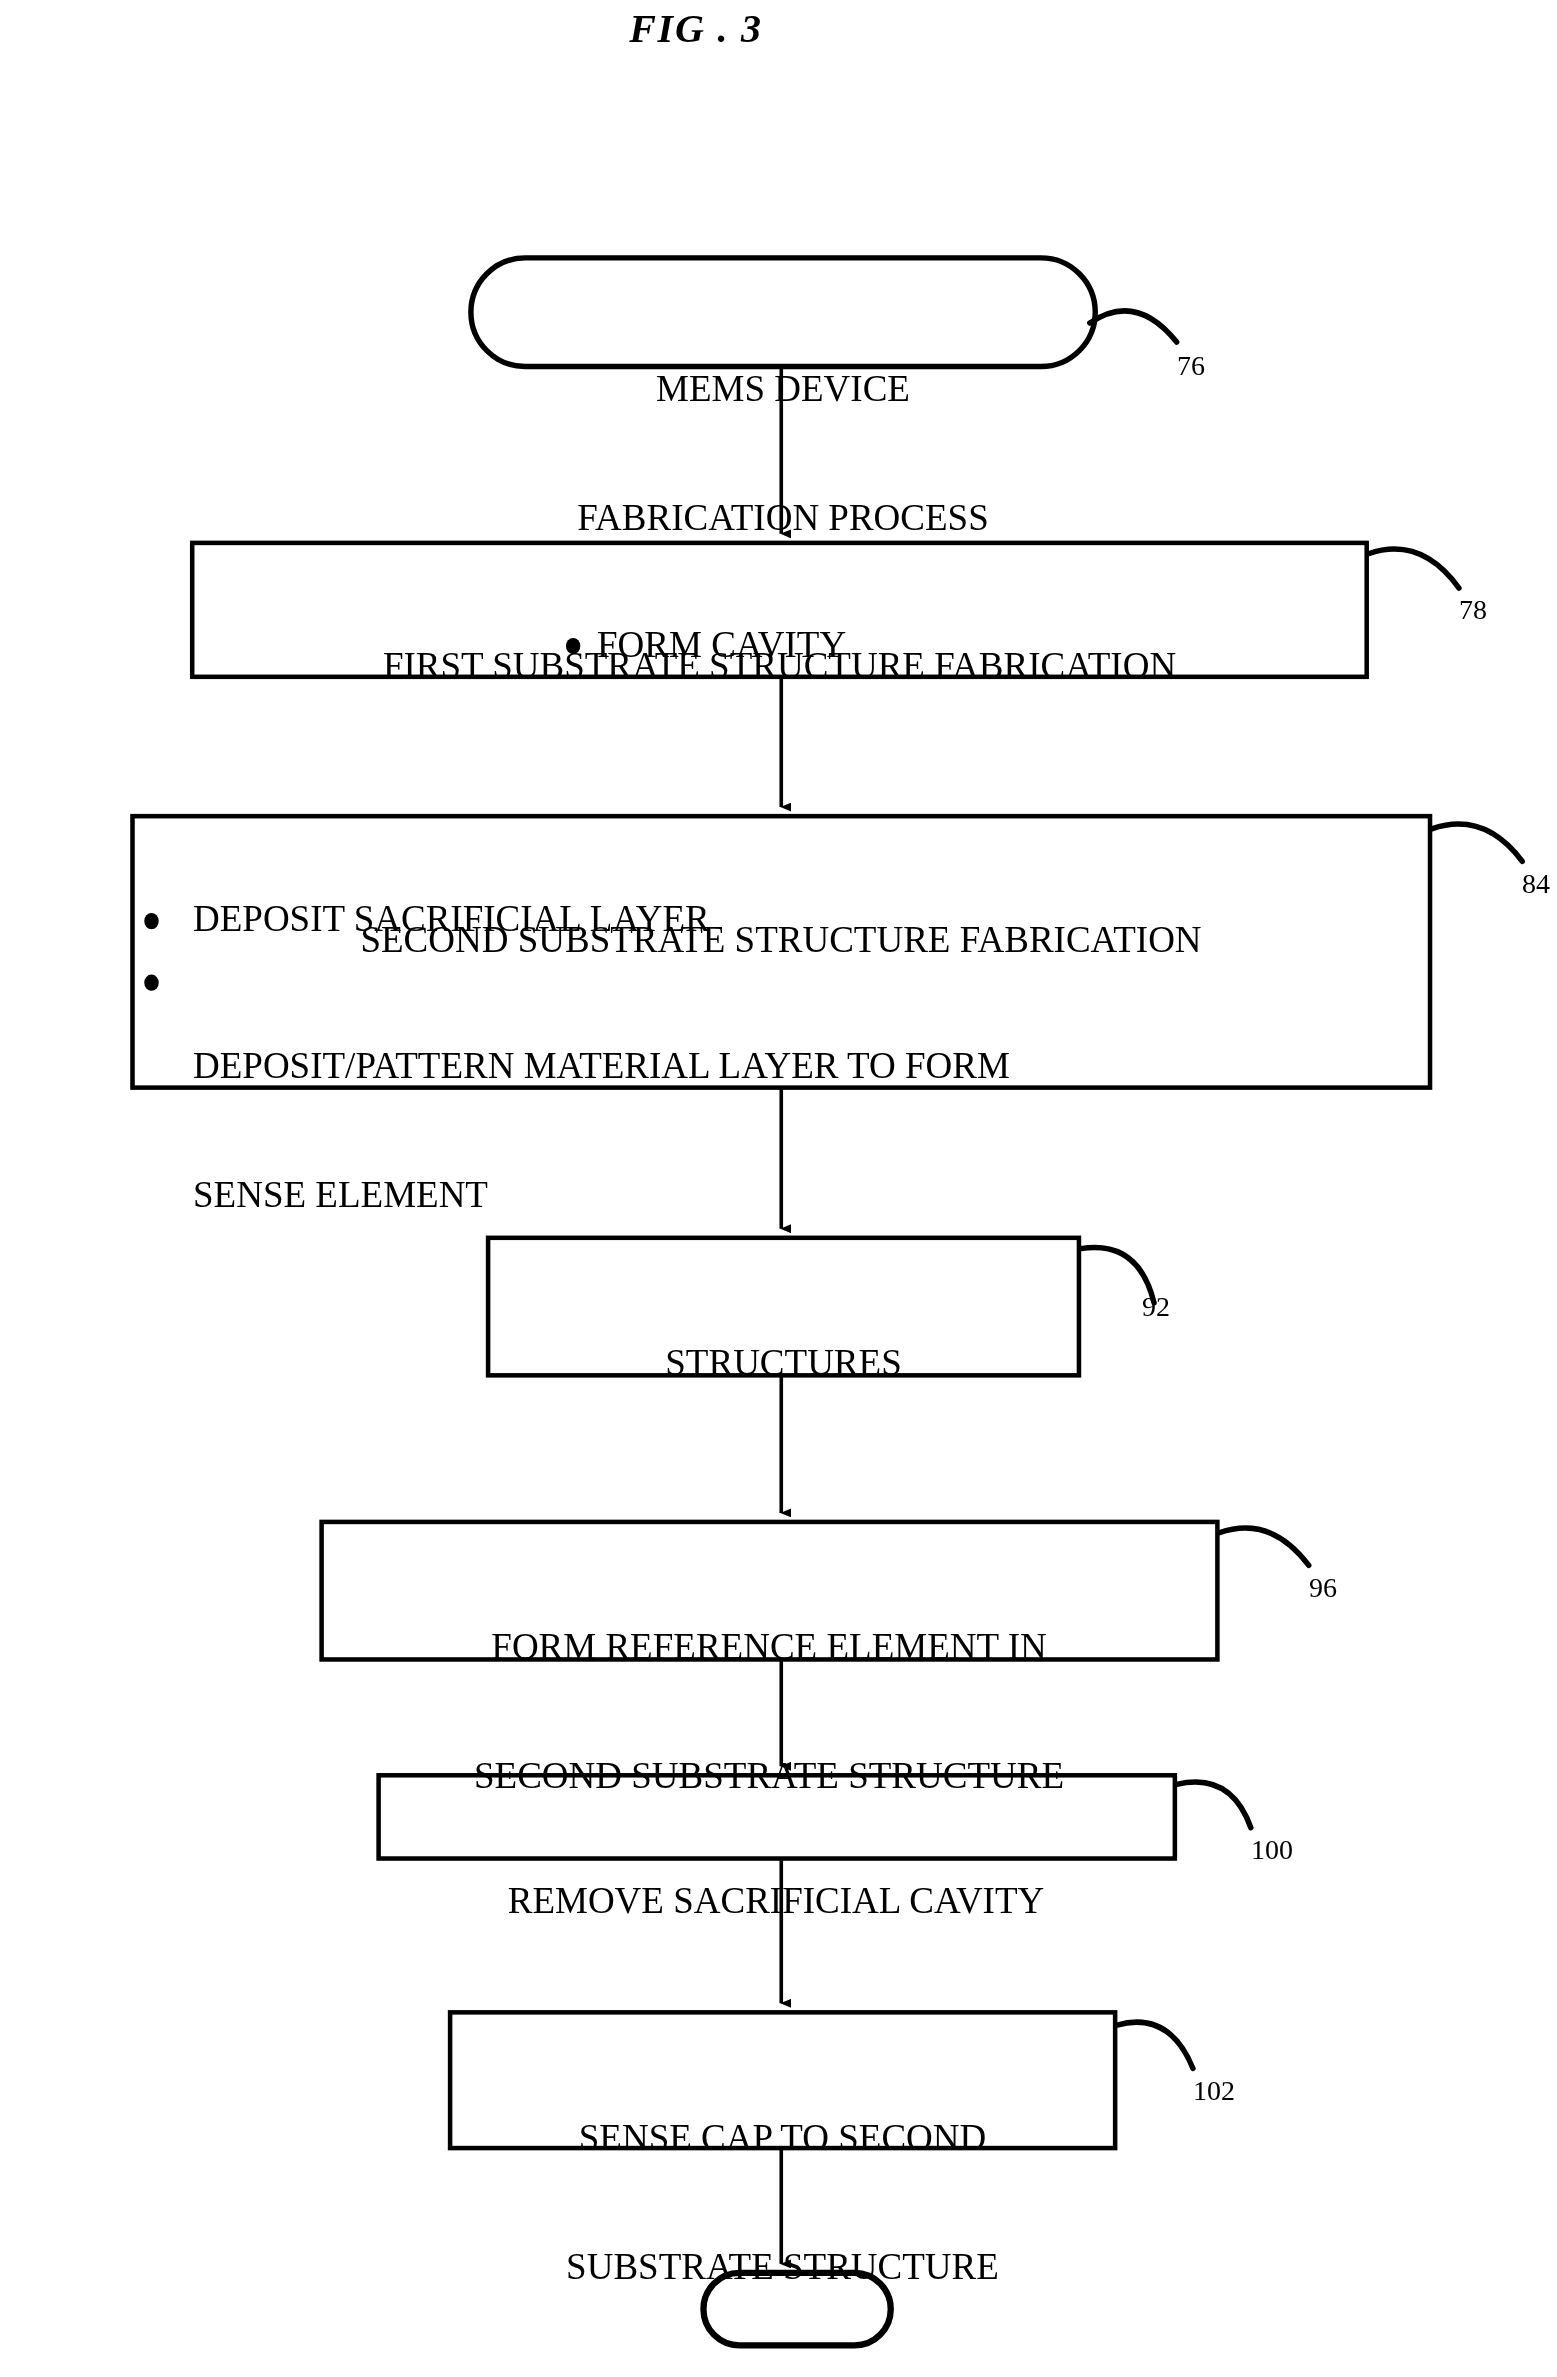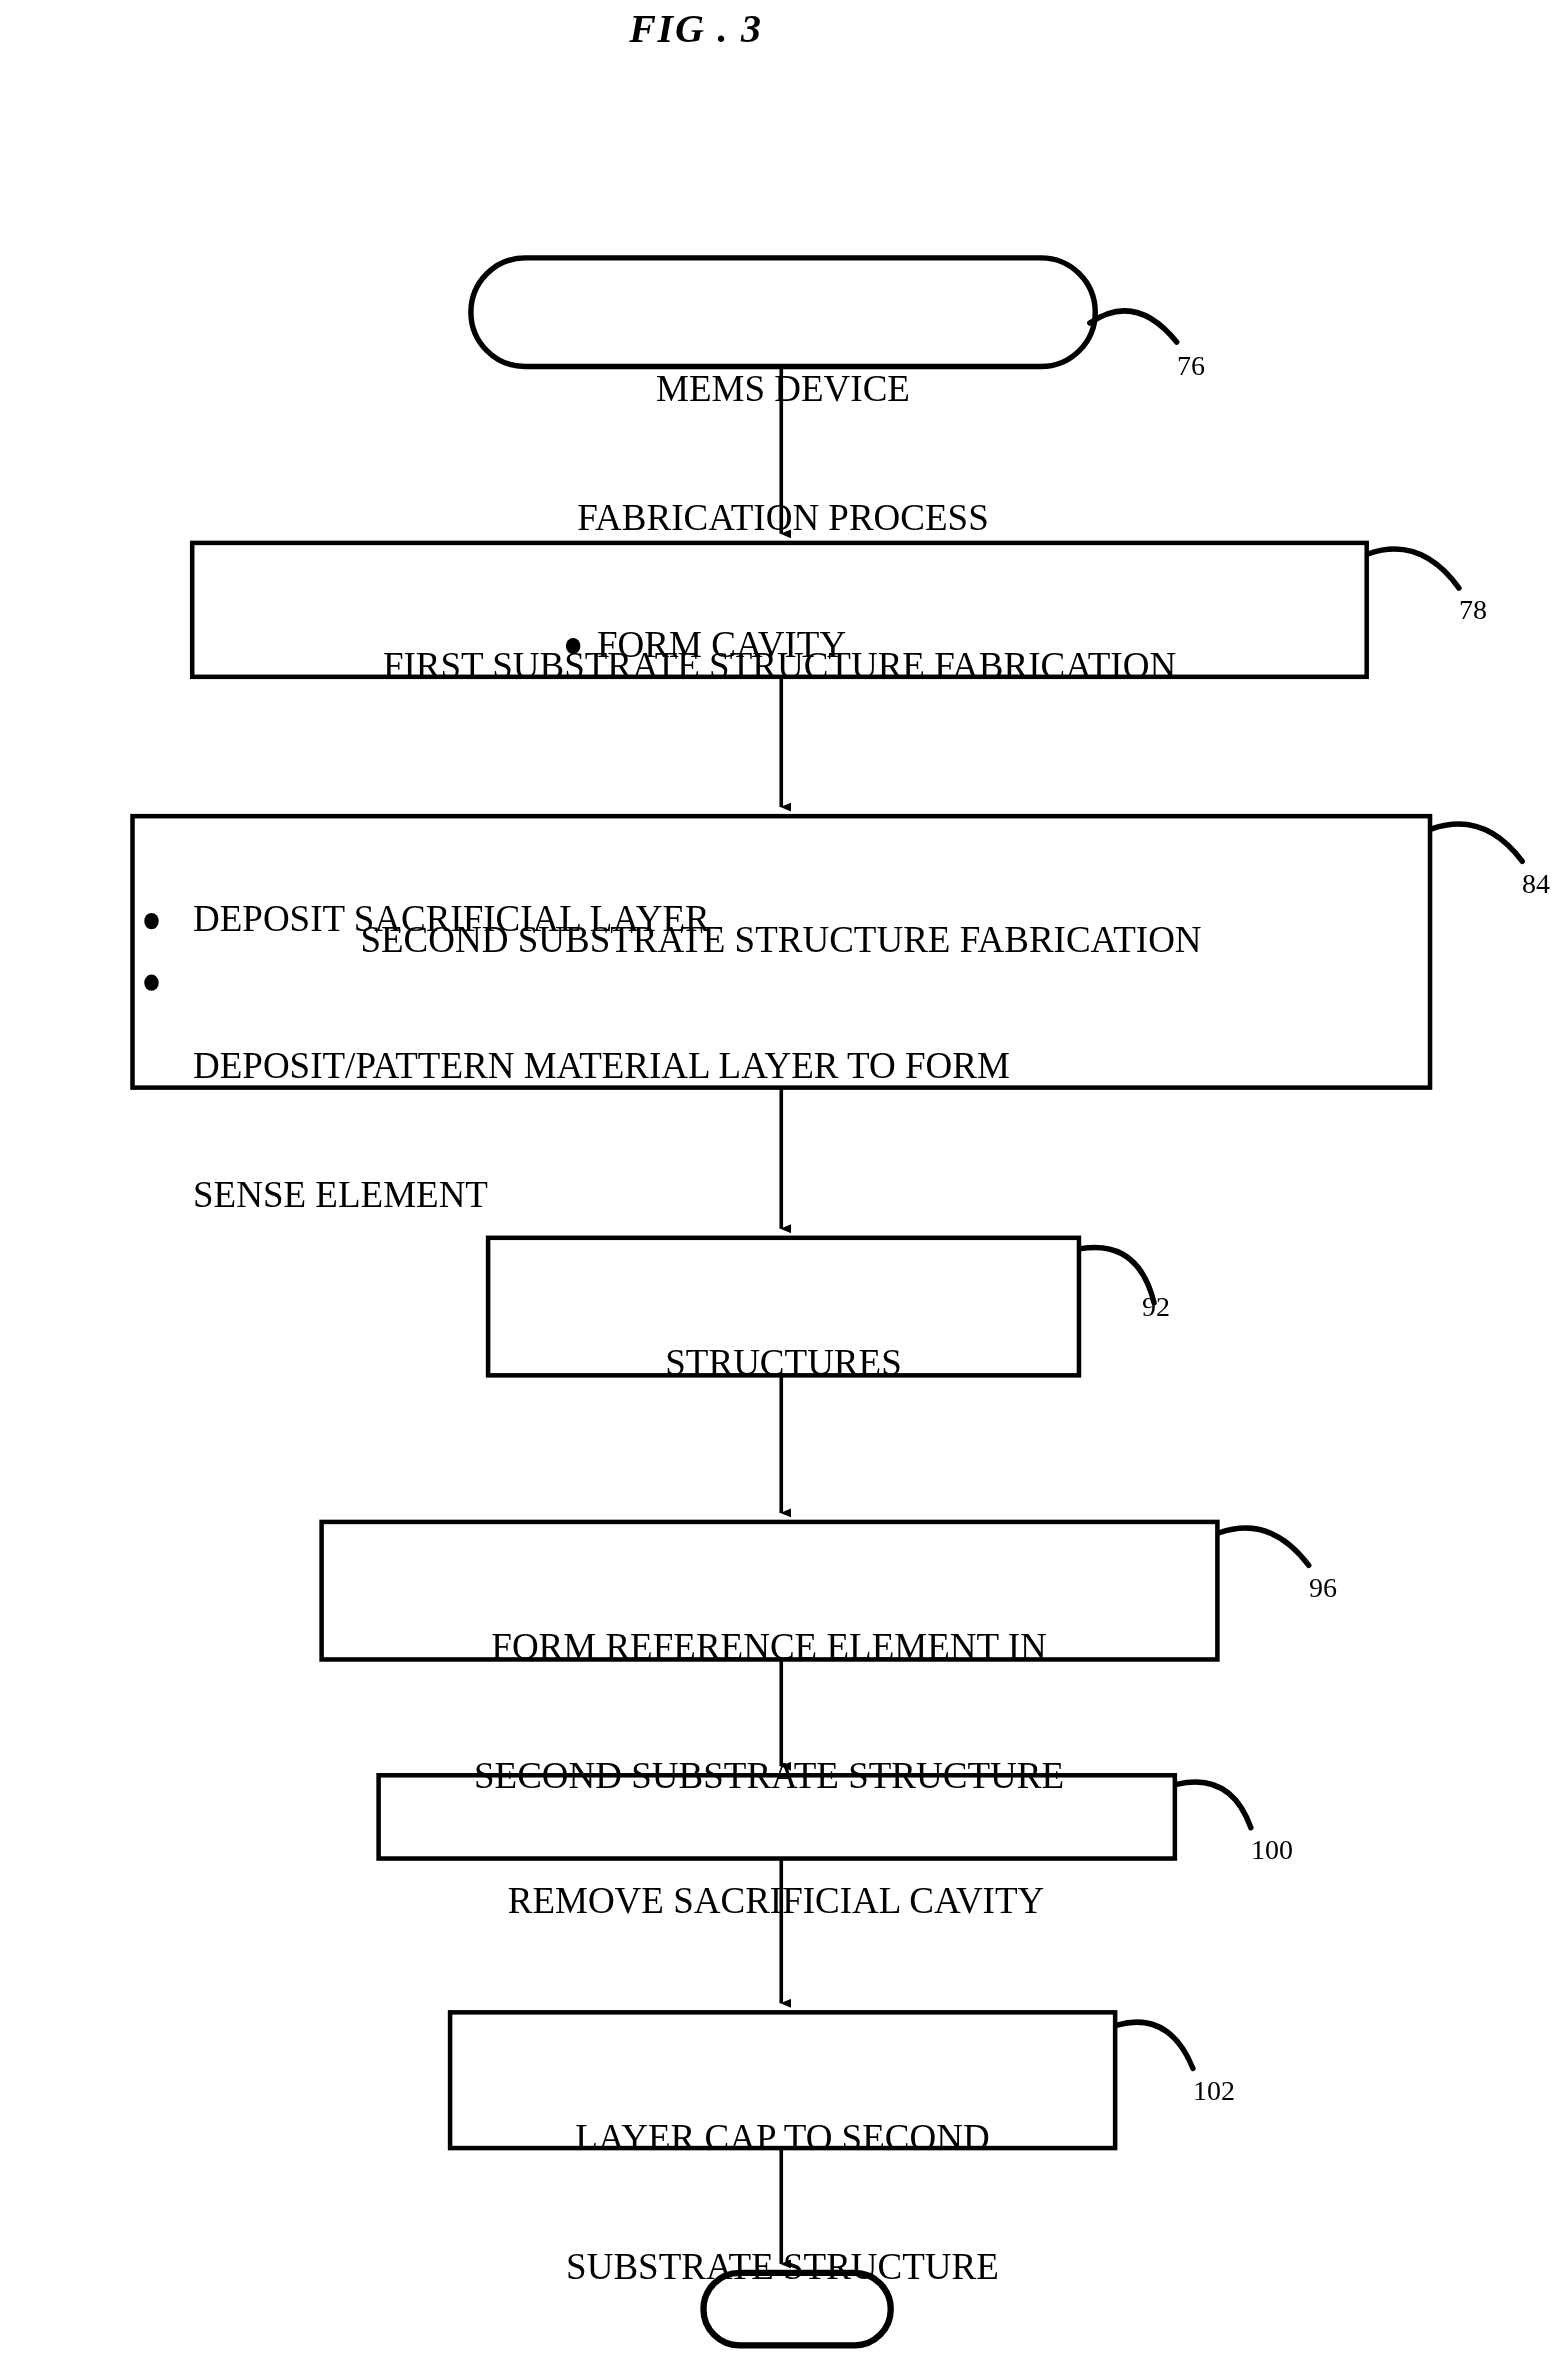--- a/index.html
+++ b/index.html
@@ -149,21 +149,21 @@
 
 <div class="ref-label" style="left:1309px; top:1568px;">96</div>
 
 <div class="node-text" style="left:378px; top:1793px; width:796px;">
   <div>REMOVE SACRIFICIAL CAVITY</div>
 </div>
 
 <div class="ref-label" style="left:1251px; top:1830px;">100</div>
 
 <div class="node-text" style="left:450px; top:2030px; width:665px;">
-  <div>LAYER CAP TO SECOND</div>
+  <div>SENSE CAP TO SECOND</div>
   <div>SUBSTRATE STRUCTURE</div>
 </div>
 
 <div class="ref-label" style="left:1193px; top:2071px;">102</div>
 
 <div class="node-text" style="left:703px; top:2286px; width:187px;">
   <div>END</div>
 </div>
 
 

